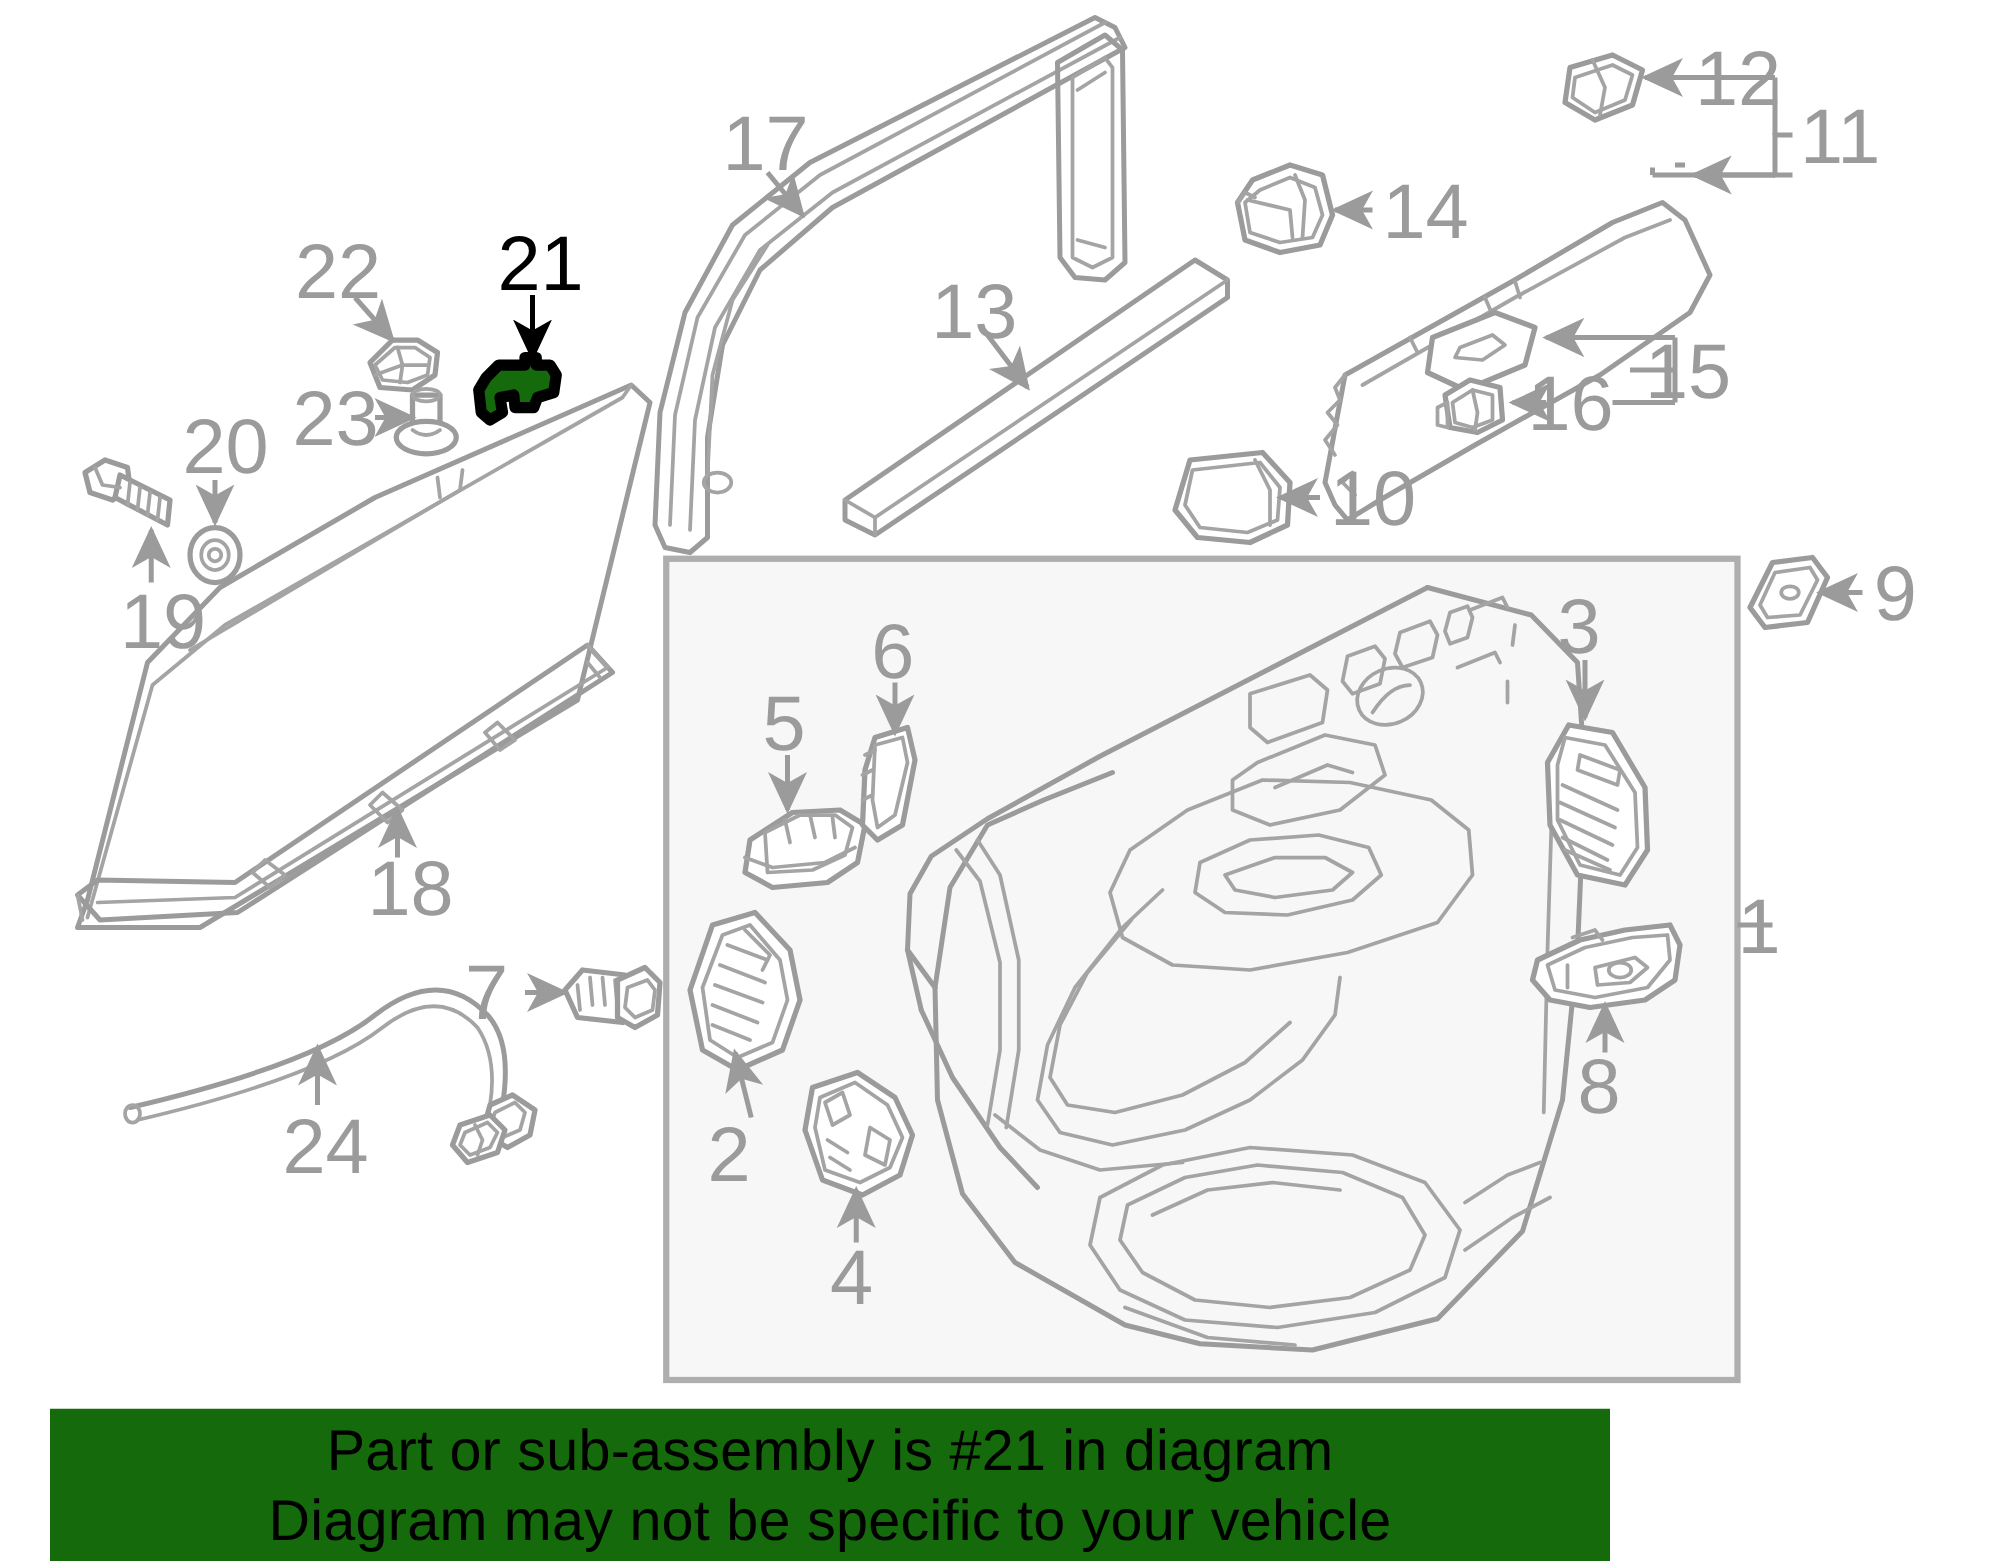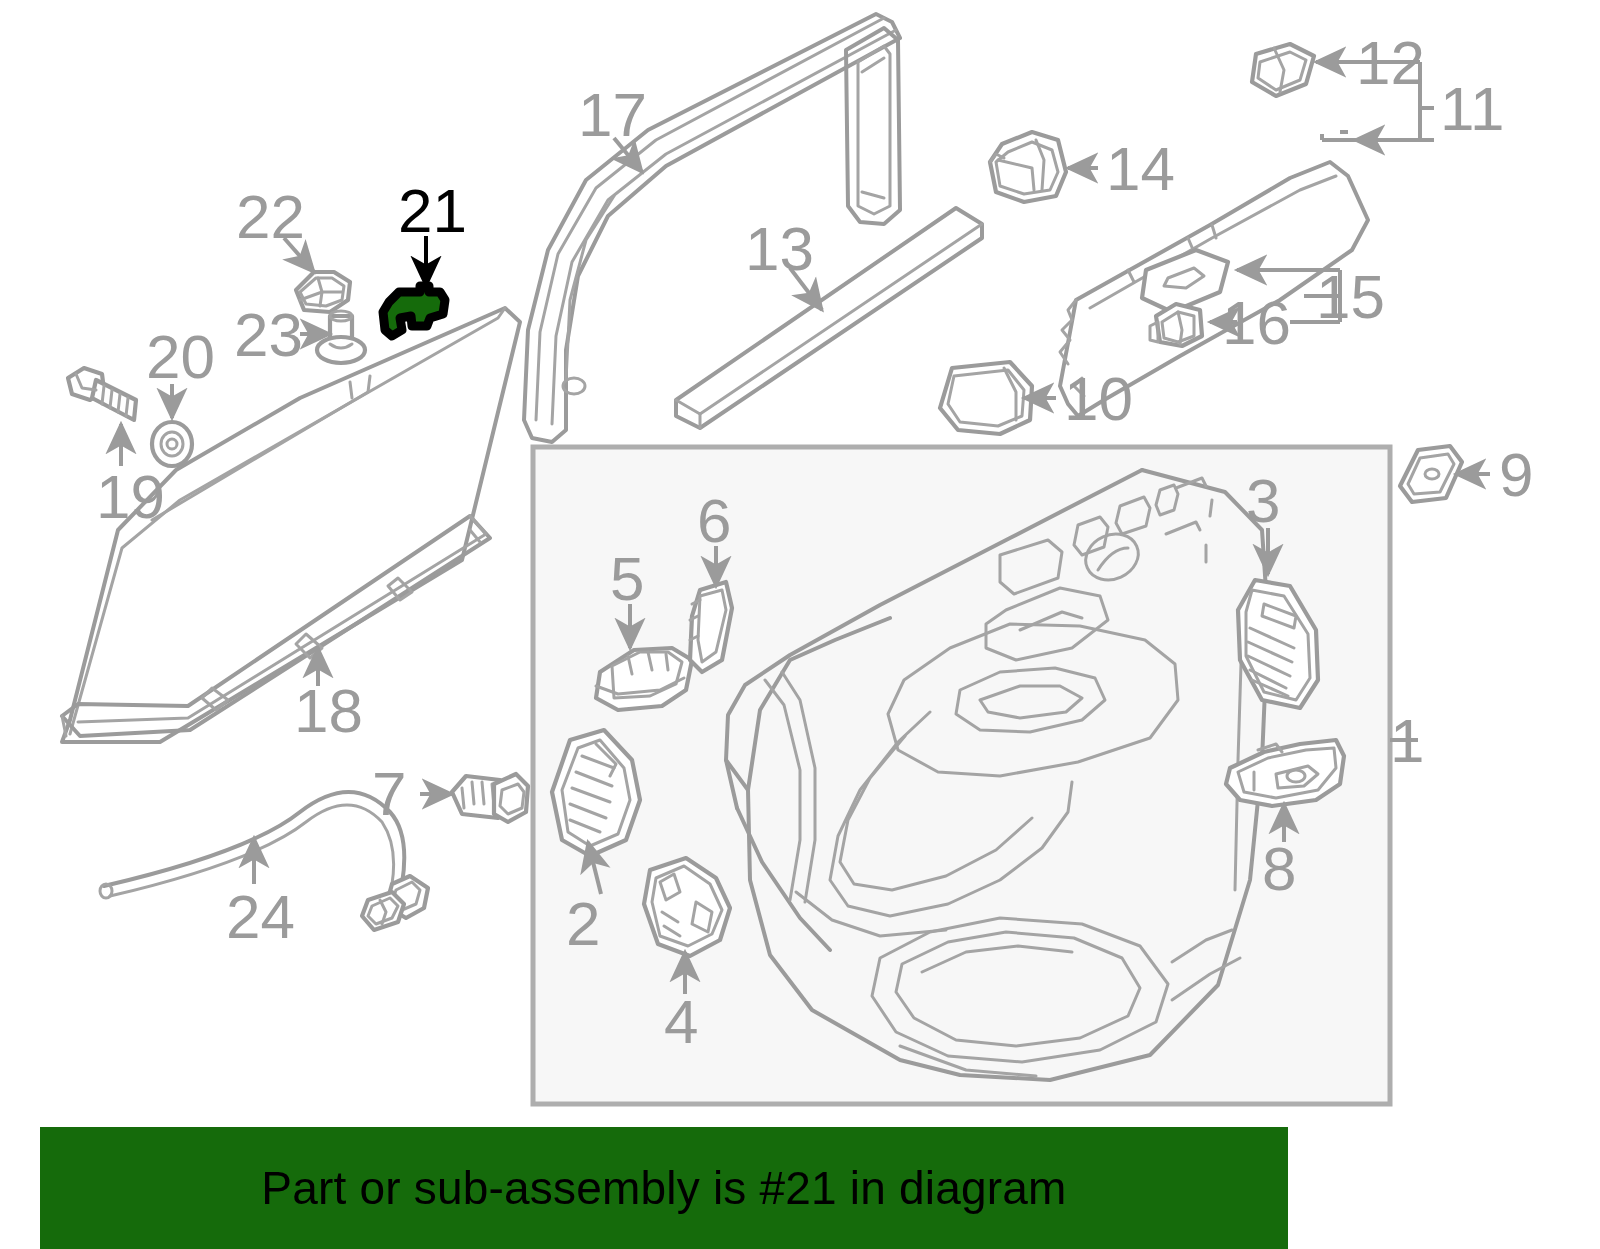--- a/index.html
+++ b/index.html
@@ -325,15 +325,16 @@
     <text class="num" x="146" y="378">20</text>
     <text class="num hl" x="398" y="232">21</text>
     <text class="num" x="236" y="238">22</text>
     <text class="num" x="234" y="356">23</text>
     <text class="num" x="226" y="938">24</text>
 
   </svg>
 
   <div id="banner">
     <div class="bl">Part or sub-assembly is #21 in diagram</div>
+    <div class="bl">Diagram may not be specific to your vehicle</div>
   </div>
 
 </div>
 
 </body></html>

